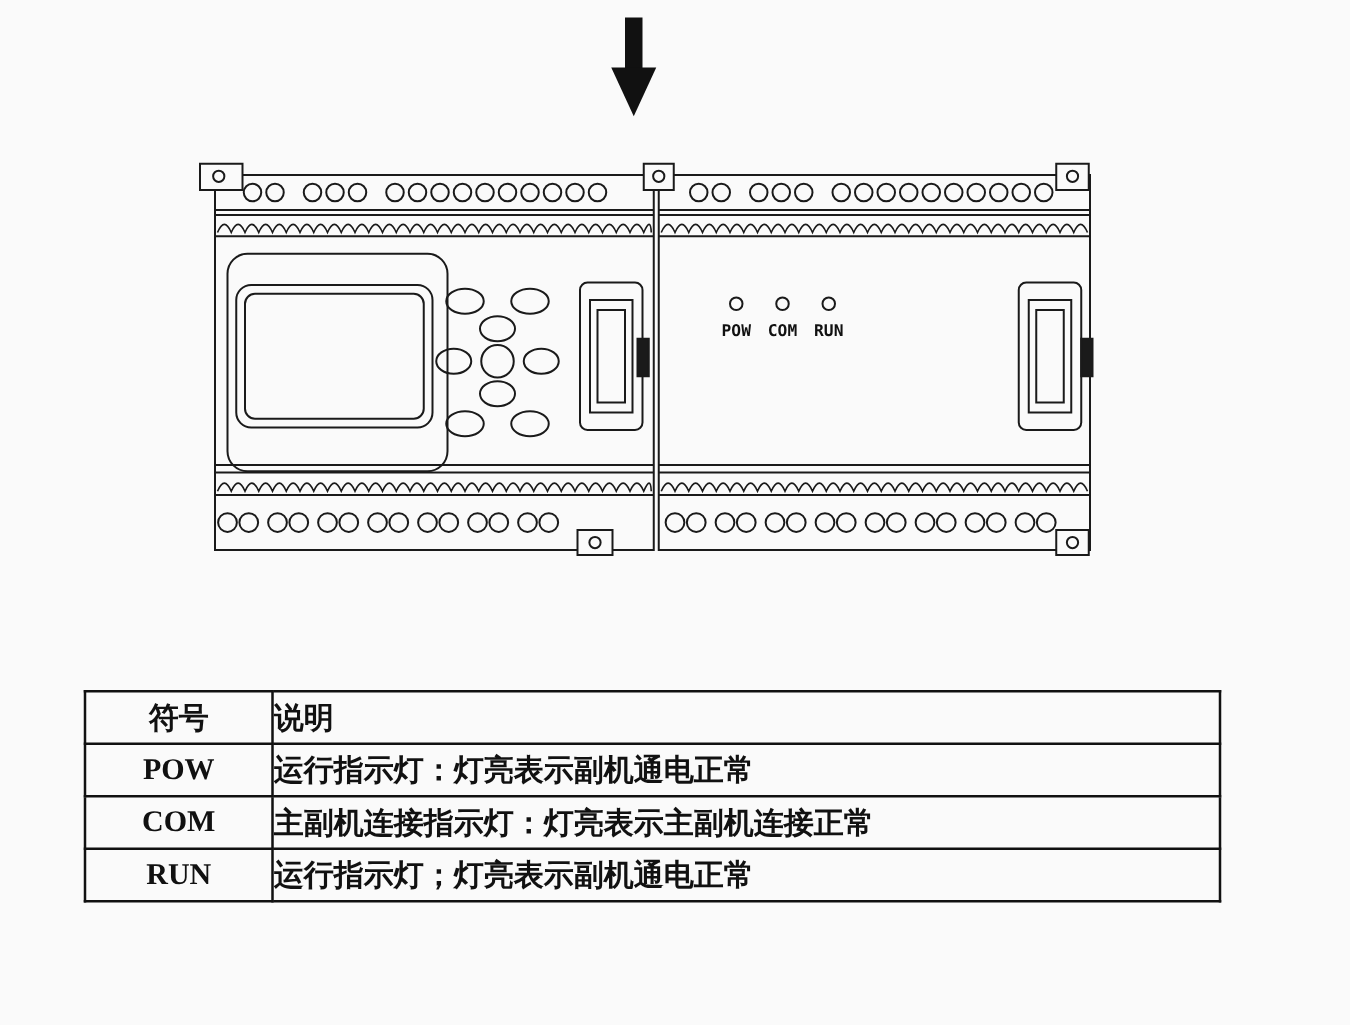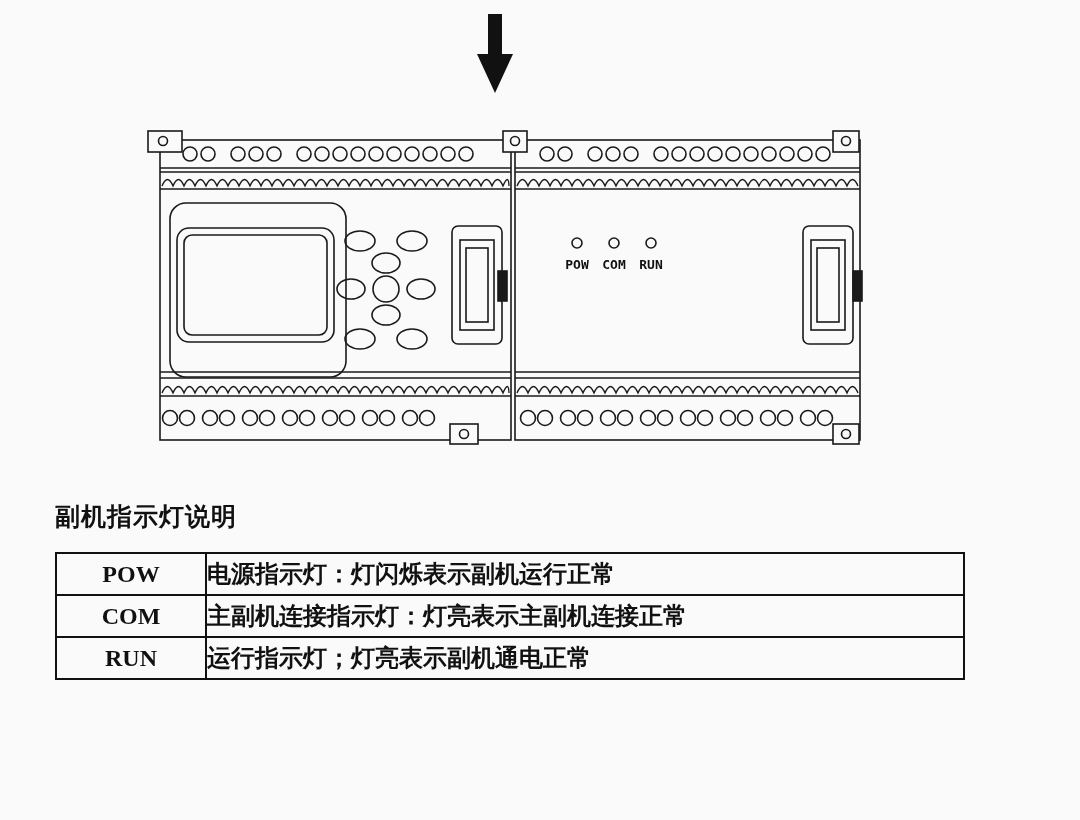--- a/index.html
+++ b/index.html
@@ -4,21 +4,21 @@
 <style>
   html,body{margin:0;padding:0;}
   body{
     width:1080px;height:820px;
     background:#fafafa;
     font-family:"Liberation Serif","DejaVu Serif",serif;
     color:#111;
     position:relative;
     overflow:hidden;
   }
-  .stage{position:absolute;left:0;top:0;width:1068px;height:820px;}
+  .stage{position:absolute;left:12px;top:0;width:1068px;height:820px;}
   .diagram-svg{position:absolute;left:0;top:0;}
   .section-title{
     position:absolute;left:55px;top:500px;
     font-size:25px;font-weight:bold;letter-spacing:1px;
   }
   table.spec{
     position:absolute;left:55px;top:552px;
     width:910px;
     border-collapse:collapse;
     table-layout:fixed;
@@ -190,31 +190,34 @@
       </g>
     </g>
 
     <g font-family="'DejaVu Sans Mono',monospace" font-size="13" font-weight="bold" fill="#111" stroke="none" text-anchor="middle">
       <text x="577" y="269">POW</text>
       <text x="614" y="269">COM</text>
       <text x="651" y="269">RUN</text>
     </g>
   </svg>
 
-  <div class="section-title">副机指示灯说明</div>
 
   <table class="spec">
     <colgroup>
         <col class="col-symbol">
         <col>
       </colgroup>
     <tbody>
+        <tr>
+      <th class="symbol">符号</th>
+      <th class="desc">说明</th>
+    </tr>
     <tr>
       <td class="symbol">POW</td>
-      <td class="desc">电源指示灯：灯闪烁表示副机运行正常</td>
+      <td class="desc">运行指示灯：灯亮表示副机通电正常</td>
     </tr>
     <tr>
       <td class="symbol">COM</td>
       <td class="desc">主副机连接指示灯：灯亮表示主副机连接正常</td>
     </tr>
     <tr>
       <td class="symbol">RUN</td>
       <td class="desc">运行指示灯；灯亮表示副机通电正常</td>
     </tr>
   </tbody>

